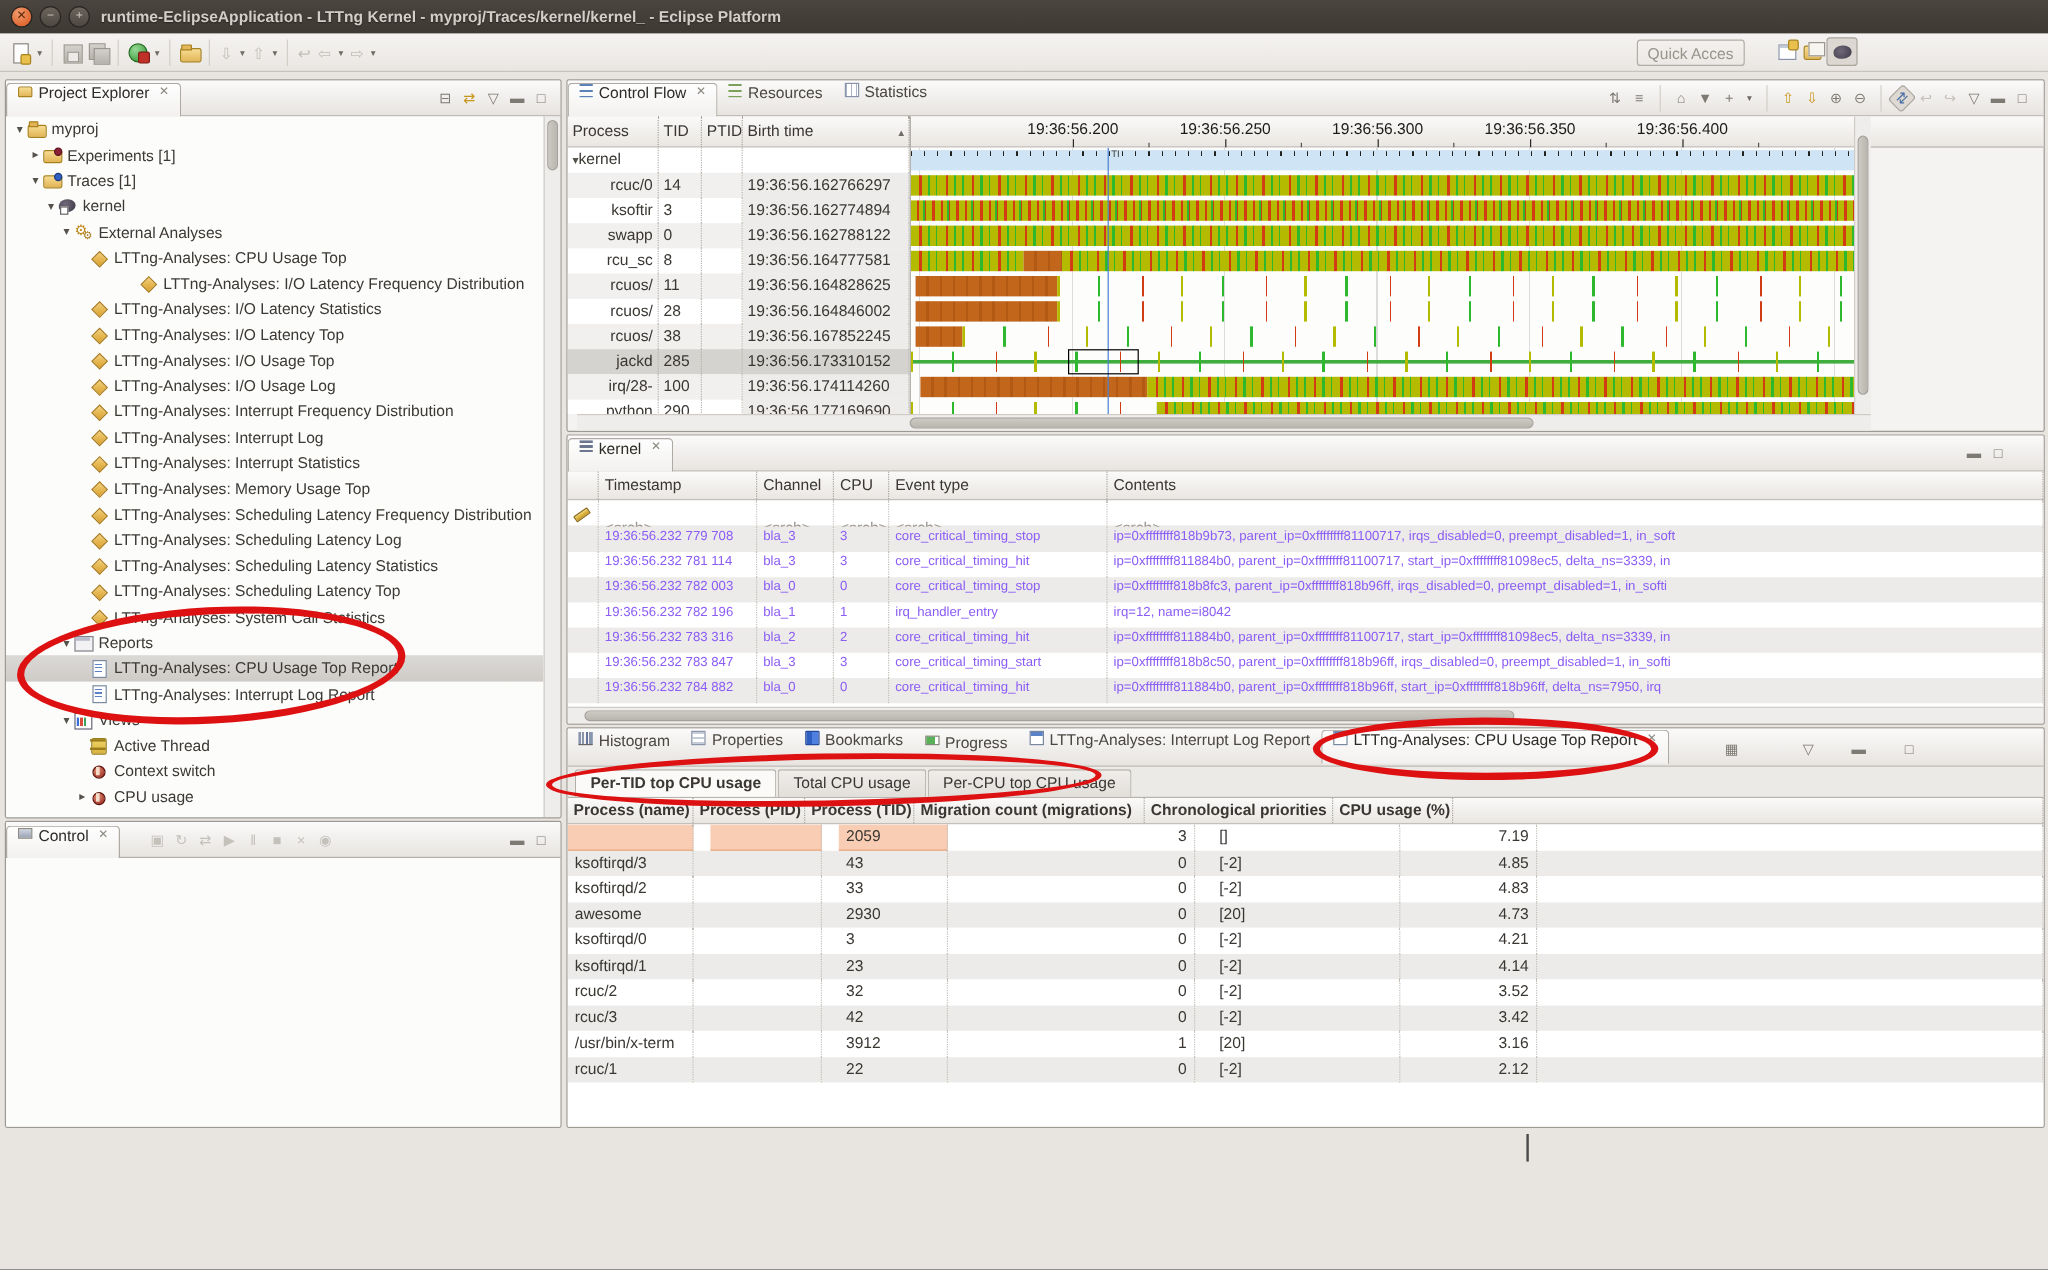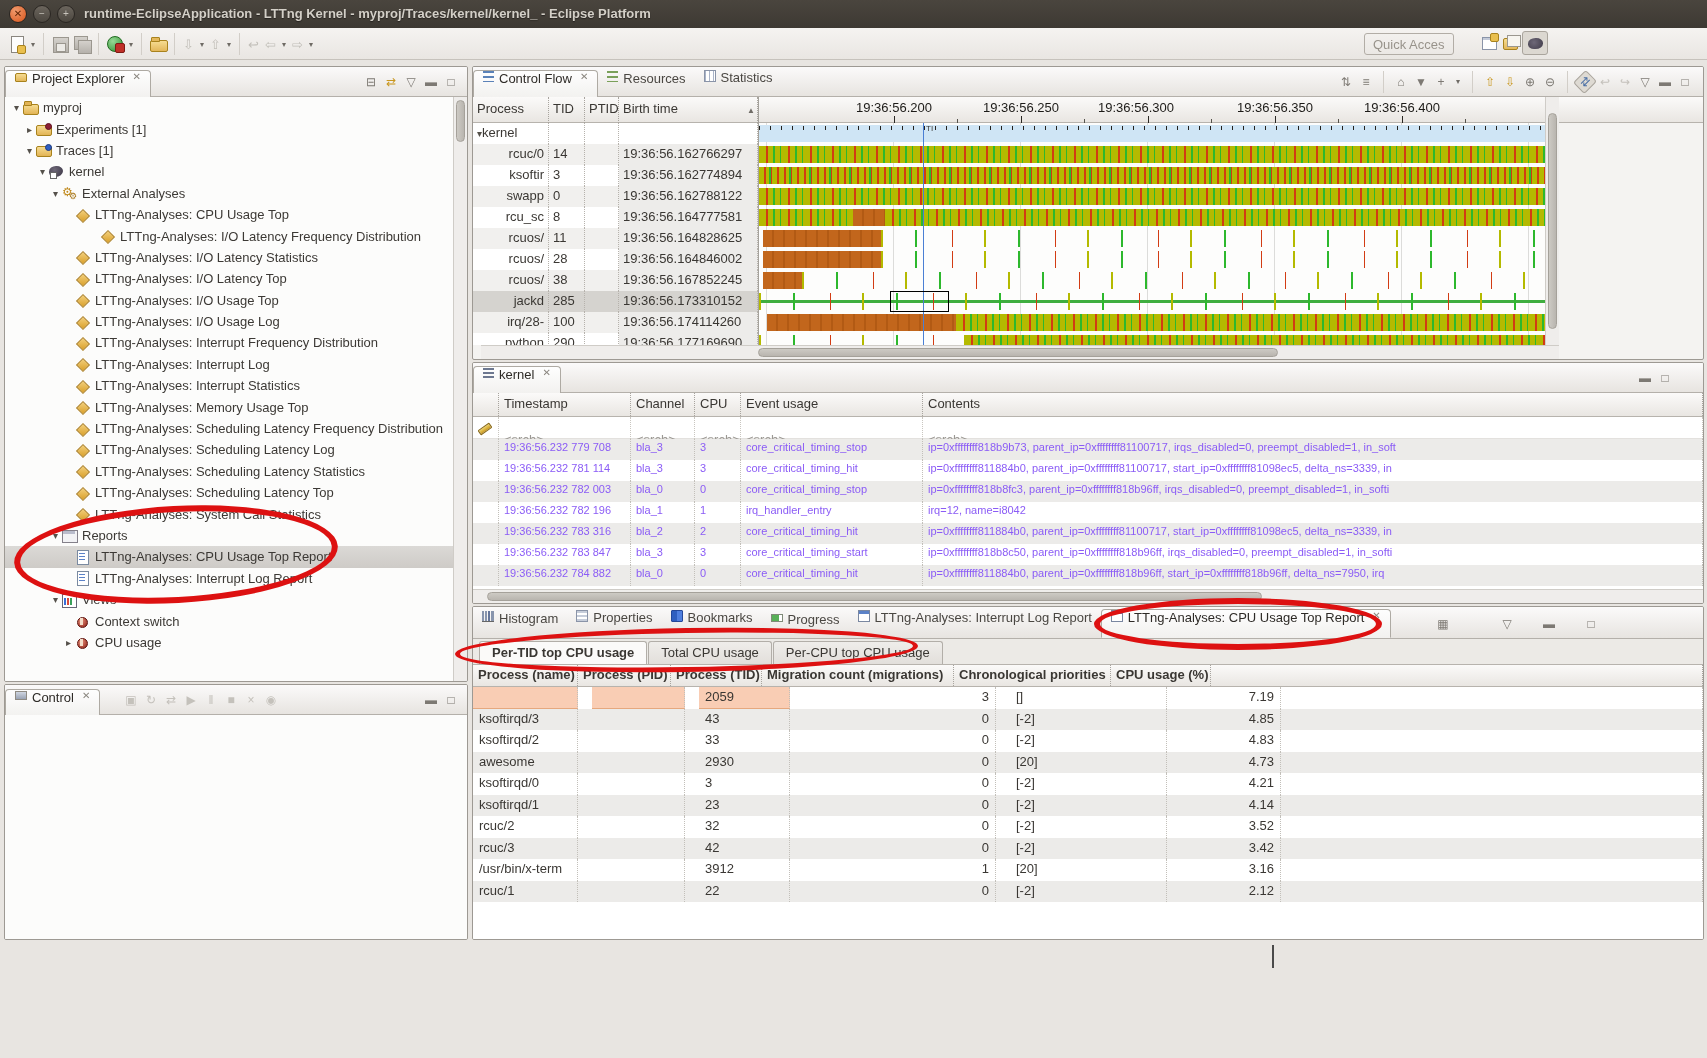--- a/index.html
+++ b/index.html
@@ -264,21 +264,21 @@
         <div class="tree-row" style="padding-left: 44px;">
           <span class="arrow">▾</span>
           <span class="ticon i-gears"></span>
           <span class="tlabel">External Analyses</span>
         </div>
         <div class="tree-row" style="padding-left: 57px;">
           <span class="arrow"></span>
           <span class="ticon i-diamond"></span>
           <span class="tlabel">LTTng-Analyses: CPU Usage Top</span>
         </div>
-        <div class="tree-row" style="padding-left: 82px;">
+        <div class="tree-row" style="padding-left: 82px; justify-content: center;">
           <span class="arrow"></span>
           <span class="ticon i-diamond"></span>
           <span class="tlabel">LTTng-Analyses: I/O Latency Frequency Distribution</span>
         </div>
         <div class="tree-row" style="padding-left: 57px;">
           <span class="arrow"></span>
           <span class="ticon i-diamond"></span>
           <span class="tlabel">LTTng-Analyses: I/O Latency Statistics</span>
         </div>
         <div class="tree-row" style="padding-left: 57px;">
@@ -353,20 +353,25 @@
         </div>
         <div class="tree-row" style="padding-left: 57px;">
           <span class="arrow"></span>
           <span class="ticon i-report-doc"></span>
           <span class="tlabel">LTTng-Analyses: Interrupt Log Report</span>
         </div>
         <div class="tree-row" style="padding-left: 44px;">
           <span class="arrow">▾</span>
           <span class="ticon i-views"></span>
           <span class="tlabel">Views</span>
+        </div>
+        <div class="tree-row" style="padding-left: 57px;">
+          <span class="arrow"></span>
+          <span class="ticon i-thread"></span>
+          <span class="tlabel">Active Thread</span>
         </div>
         <div class="tree-row" style="padding-left: 57px;">
           <span class="arrow"></span>
           <span class="ticon i-analysis"></span>
           <span class="tlabel">Context switch</span>
         </div>
         <div class="tree-row" style="padding-left: 57px;">
           <span class="arrow">▸</span>
           <span class="ticon i-analysis"></span>
           <span class="tlabel">CPU usage</span>
@@ -444,21 +449,21 @@
         <div>PTID</div>
         <div><span>Birth time</span><span class="sortind">▲</span></div>
       </div>
       <div class="cf-axis" id="cf-axis">
           <span class="axlabel" style="left: 135px;">19:36:56.200</span>
           <span class="axtick" style="left: 135px;"></span>
           <span class="axtick mid" style="left: 198px;"></span>
           <span class="axlabel" style="left: 262px;">19:36:56.250</span>
           <span class="axtick" style="left: 262px;"></span>
           <span class="axtick mid" style="left: 325px;"></span>
-          <span class="axlabel" style="left: 377px;">19:36:56.300</span>
+          <span class="axlabel" style="left: 389px;">19:36:56.300</span>
           <span class="axtick" style="left: 389px;"></span>
           <span class="axtick mid" style="left: 452px;"></span>
           <span class="axlabel" style="left: 516px;">19:36:56.350</span>
           <span class="axtick" style="left: 516px;"></span>
           <span class="axtick mid" style="left: 579px;"></span>
           <span class="axlabel" style="left: 643px;">19:36:56.400</span>
           <span class="axtick" style="left: 643px;"></span>
           <span class="axtick mid" style="left: 706px;"></span>
         </div>
     </div>
@@ -594,21 +599,21 @@
       <span class="hicons" style="right:30px;">
         <span class="hic">▬</span>
         <span class="hic">□</span>
       </span>
     </div>
     <div class="ev-head ev-grid">
       <div></div>
       <div>Timestamp</div>
       <div>Channel</div>
       <div>CPU</div>
-      <div>Event usage</div>
+      <div>Event type</div>
       <div>Contents</div>
     </div>
     <div class="ev-search ev-grid">
       <div class="pencil"></div>
       <div>&lt;srch&gt;</div>
       <div>&lt;srch&gt;</div>
       <div>&lt;srch&gt;</div>
       <div>&lt;srch&gt;</div>
       <div>&lt;srch&gt;</div>
     </div>

